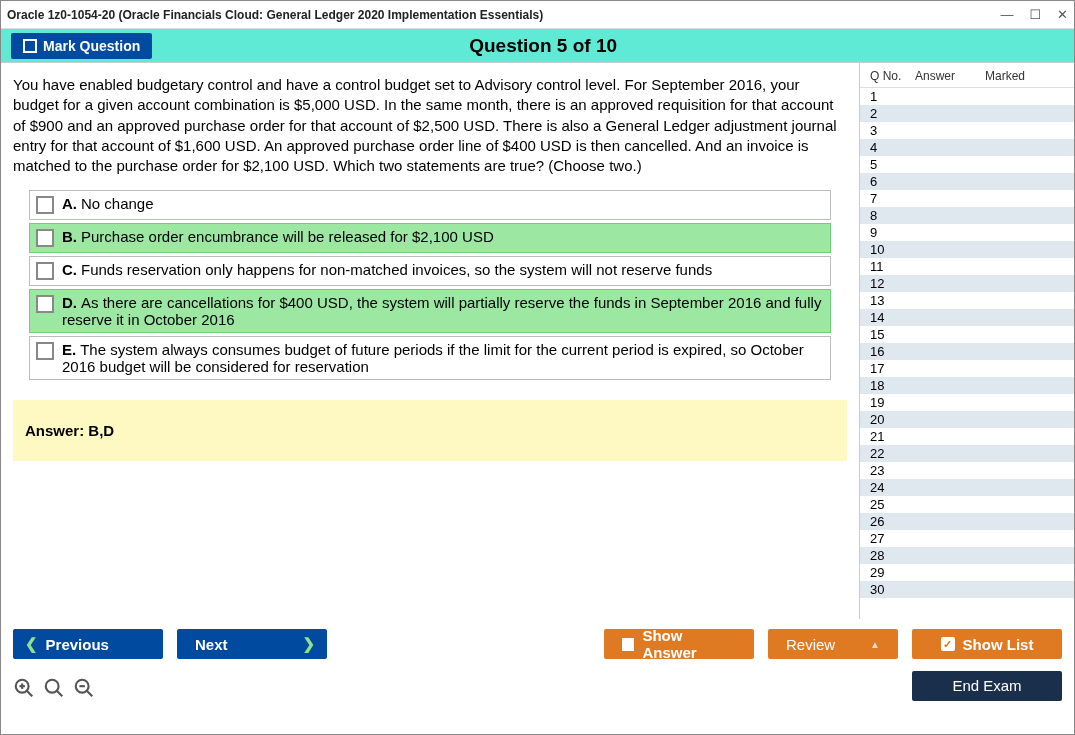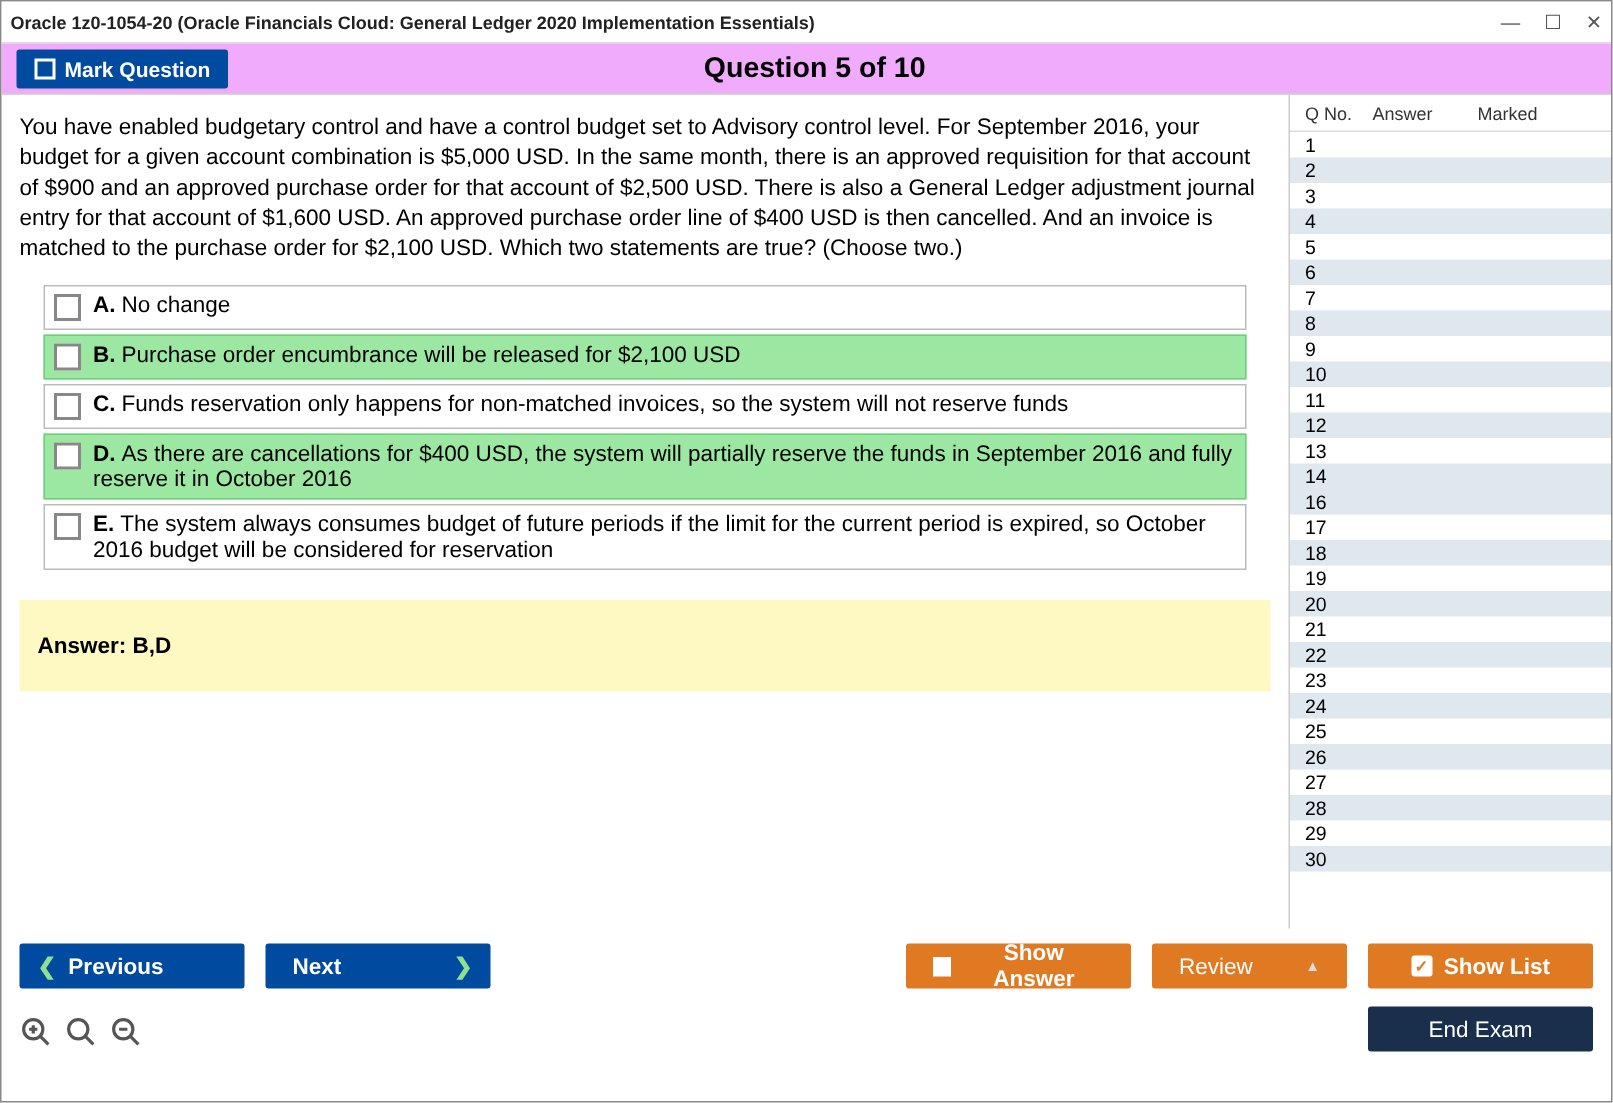--- a/index.html
+++ b/index.html
@@ -23,21 +23,21 @@
     font-weight: bold;
     color: #222;
   }
   .titlebar .windowtitle { flex: 1; }
   .winctl { margin-left: 16px; color: #555; font-size: 13px; font-weight: normal; cursor: default; }
   .headerbar {
     display: flex;
     align-items: center;
     height: 34px;
     padding: 0 10px;
-    background: #f0abfc;
+    background: #5eead4;
     border-bottom: 1px solid #ccc;
   }
   .markbtn {
     background: #004a9f;
     color: #fff;
     font-weight: bold;
     font-size: 14px;
     padding: 5px 12px;
     display: flex;
     align-items: center;
@@ -258,20 +258,23 @@
         </div>
         <div class="listrow even">
           <span class="c1">12</span>
         </div>
         <div class="listrow">
           <span class="c1">13</span>
         </div>
         <div class="listrow even">
           <span class="c1">14</span>
         </div>
+        <div class="listrow">
+          <span class="c1">15</span>
+        </div>
         <div class="listrow even">
           <span class="c1">16</span>
         </div>
         <div class="listrow">
           <span class="c1">17</span>
         </div>
         <div class="listrow even">
           <span class="c1">18</span>
         </div>
         <div class="listrow">
@@ -318,21 +321,21 @@
   <div class="btnrow">
     <div class="btn blue" style="width:150px; justify-content:flex-start; padding-left:12px;">
       <span class="arrow green">❮</span>
       <span>Previous</span>
     </div>
     <div class="btn blue" style="width:150px; justify-content:space-between; padding-right:12px;">
       <span>Next</span>
       <span class="arrow green">❯</span>
     </div>
     <div class="spacer"></div>
-    <div class="btn orange" style="width:150px;text-align:center;">
+    <div class="btn orange" style="width:150px;">
       <span class="stopicon"></span>
       <span>Show Answer</span>
     </div>
     <div class="btn orange" style="width:130px; justify-content:space-between; font-weight:normal;">
       <span>Review</span>
       <span class="caret">▲</span>
     </div>
     <div class="btn orange" style="width:150px;">
       <span class="chkicon">✓</span>
       <span>Show List</span>

